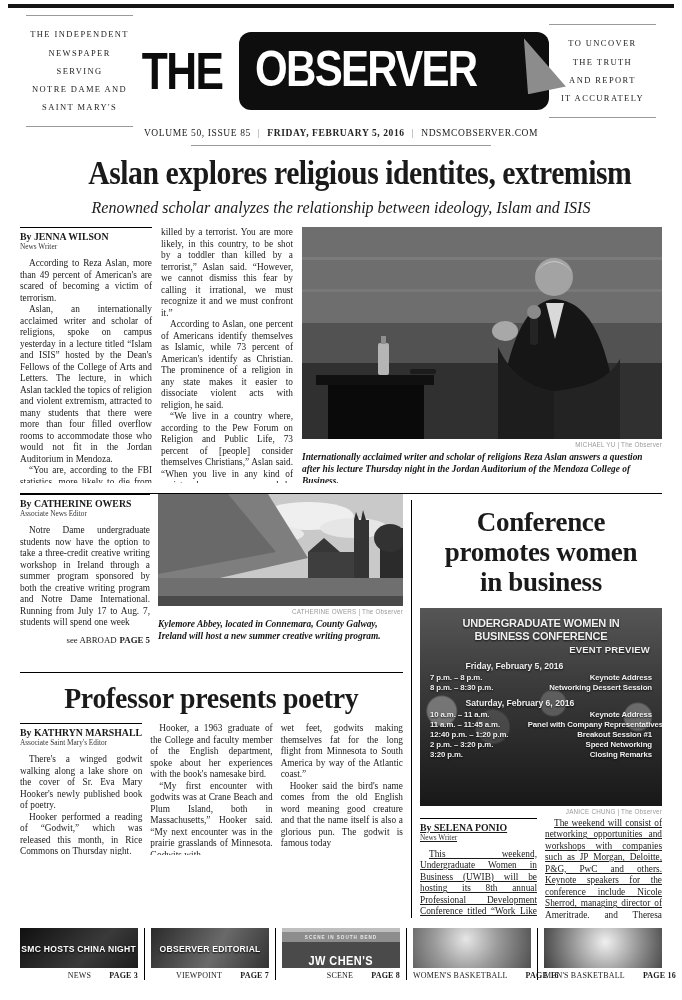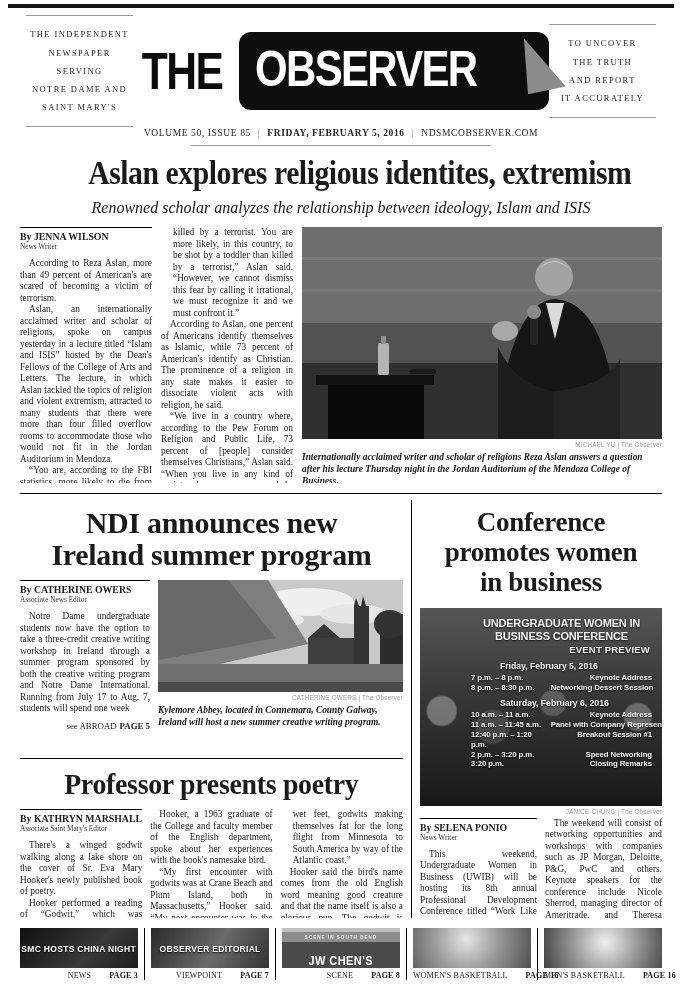--- a/index.html
+++ b/index.html
@@ -30,21 +30,21 @@
   .issue-part + .issue-part::before{content:"|";color:#8a8a8a;margin:0 7px;font-weight:400;}
   .issue-date{font-weight:700;}
   .issue-rule{width:300px;border-top:1px solid var(--rule);margin:7px auto 0;}
 
   
   .byline{border-top:1px solid #000;padding-top:3px;margin-bottom:7px;}
   .byline-name{font-weight:700;font-size:9.8px;}
   .byline-role{font-size:7.3px;color:#333;}
   .body-text{font-size:9.3px;line-height:1.24;text-align:justify;hyphens:auto;-webkit-hyphens:auto;word-spacing:.2px;}
   .body-text p{margin:0;text-indent:9px;}
-  .cont p:first-child{text-indent:0;margin-left:12px;}
+  .cont p:first-child{text-indent:0;}
   .jump{font-size:8.8px;text-align:right;margin-top:6px;cursor:pointer;}
   .jump-page{font-weight:700;margin-left:3px;}
   .credit{font-family:"Liberation Sans","DejaVu Sans",sans-serif;font-size:6.3px;color:var(--credit);
     text-align:right;margin:2px 0 3px;letter-spacing:.2px;}
   .caption{font-size:9.4px;font-weight:700;font-style:italic;line-height:1.3;color:#151515;}
 
   
   .lead{padding:0 20px;}
   .headline-xl{text-align:right;white-space:nowrap;margin-top:9px;}
   .headline-xl span{display:inline-block;font-size:33px;font-weight:700;letter-spacing:-.5px;
@@ -78,34 +78,34 @@
     margin:13px auto 10px;width:235px;text-wrap:balance;}
 
   
   .uwib{position:relative;height:198px;overflow:hidden;color:#f0f0f0;
     font-family:"Liberation Sans","DejaVu Sans",sans-serif;
     background:
       radial-gradient(circle at 9% 52%, rgba(170,170,170,.55) 0 14px, rgba(0,0,0,0) 16px),
       radial-gradient(circle at 90% 55%, rgba(160,160,160,.5) 0 13px, rgba(0,0,0,0) 15px),
       radial-gradient(circle at 55% 48%, rgba(150,150,150,.4) 0 12px, rgba(0,0,0,0) 14px),
       radial-gradient(circle at 30% 60%, rgba(120,120,120,.35) 0 16px, rgba(0,0,0,0) 18px),
-      linear-gradient(180deg,#565656 0%,#3d3d3d 35%,#262626 75%,#181818 100%); padding-left: 41px;}
+      linear-gradient(180deg,#565656 0%,#3d3d3d 35%,#262626 75%,#181818 100%);}
   .uwib-inner{position:relative;padding:8px 10px 0;}
   .uwib-title{text-align:center;font-weight:700;font-size:11.6px;letter-spacing:-.2px;
     transform:scaleX(.95);transform-origin:center;text-shadow:0 1px 2px rgba(0,0,0,.8);}
   .uwib-sub{text-align:right;font-weight:700;font-size:9.5px;letter-spacing:.2px;margin:2px 2px 6px 0;
     text-shadow:0 1px 2px rgba(0,0,0,.8);}
   .sched-day{font-weight:700;font-size:8.6px;margin:5px 0 2px;padding-left:16%;
     text-shadow:0 1px 2px rgba(0,0,0,.8);}
   .sched-row{display:flex;font-size:7.8px;font-weight:700;line-height:1.28;letter-spacing:-.1px;
     text-shadow:0 1px 2px rgba(0,0,0,.8);}
   .sched-time{width:44%;padding-right:7px;flex:none;}
   .sched-ev{flex:1;text-align:right;white-space:nowrap;}
   .conf-body{display:flex;gap:8px;height:118px;overflow:hidden;margin-top:2px;}
-  .conf-body .ccol{flex:1;min-width:0;}
+  .conf-body .ccol{flex:1;min-width:0;text-decoration:underline;}
 
   
   .teasers{display:flex;padding:10px 14px 0;}
   .teaser{flex:1;min-width:0;padding:0 6px;cursor:pointer;}
   .teaser + .teaser{border-left:1px solid #000;}
   .teaser-img{height:40px;position:relative;display:flex;align-items:center;justify-content:center;overflow:hidden;}
   .t-dark{background:linear-gradient(135deg,#101010,#3a3a3a 60%,#1c1c1c);}
   .t-photo1{background:linear-gradient(120deg,#2a2a2a,#6a6a6a 55%,#333);}
   .t-ball1{background:radial-gradient(circle at 45% 28%,#e6e6e6 0%,#9a9a9a 45%,#4f4f4f 100%);}
   .t-ball2{background:radial-gradient(circle at 52% 35%,#f0f0f0 0%,#8d8d8d 55%,#3f3f3f 100%);}
@@ -207,21 +207,20 @@
         <figcaption class="caption">Internationally acclaimed writer and scholar of religions Reza Aslan answers a question after his lecture Thursday night in the Jordan Auditorium of the Mendoza College of Business.</figcaption>
       </figure>
     </div>
   </section>
 
   <div class="section-rule"></div>
 
   <section class="middle">
 
     <div class="middle-left">
-      <h1 class="headline-l">NDI announces new Ireland summer program</h1>
       <div class="ndi-body">
         <div class="ndi-col">
           <div class="byline">
             <div class="byline-name">By CATHERINE OWERS</div>
             <div class="byline-role">Associate News Editor</div>
           </div>
           <div class="body-text">
               <p>Notre Dame undergraduate students now have the option to take a three-credit creative writing workshop in Ireland through a summer program sponsored by both the creative writing program and Notre Dame International. Running from July 17 to Aug. 7, students will spend one week</p>
             </div>
           <div class="jump">

